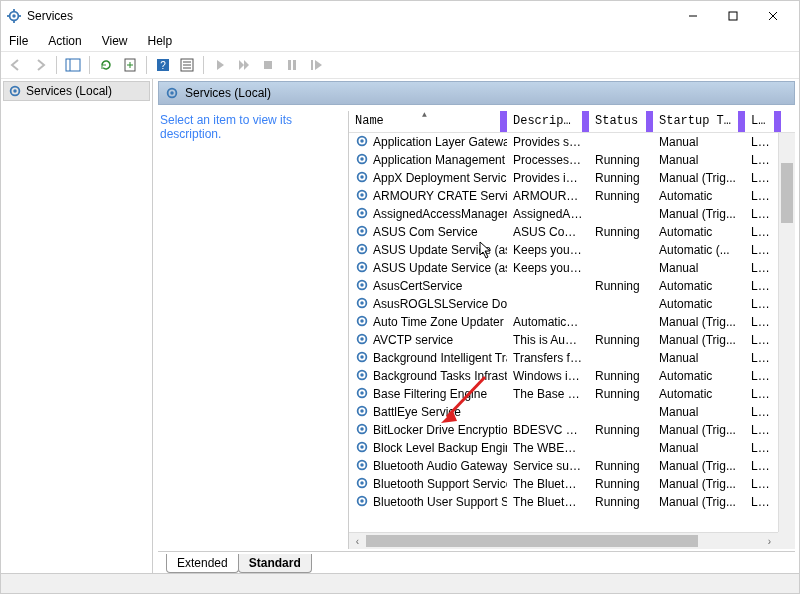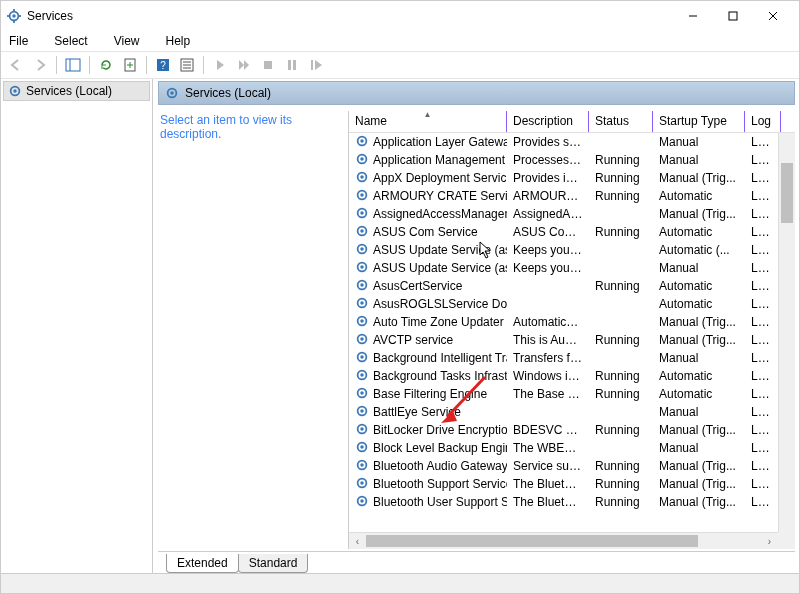--- a/index.html
+++ b/index.html
@@ -21,21 +21,21 @@
     padding: 0 6px;
   }
   .titlebar .title-left { display:flex; align-items:center; gap:6px; }
   .titlebar .spacer { flex:1; }
   .winbtn {
     width: 40px; height: 28px; display:flex; align-items:center; justify-content:center;
   }
   .winbtn svg { width:10px; height:10px; }
   .menubar {
     height: 20px;
-    display:flex; align-items:center; gap:26px;
+    display:flex; align-items:center; gap:20px;
     padding: 0 8px;
   }
   .menubar span { cursor:default; }
   .toolbar {
     height: 28px;
     border-top:1px solid #e5e5e5;
     border-bottom:1px solid #e5e5e5;
     display:flex; align-items:center; gap:2px;
     padding: 0 4px;
   }
@@ -94,22 +94,23 @@
   .listhdr {
     height:22px;
     display:flex;
     border-bottom:1px solid #e0e0e0;
   }
   .listhdr .col, .row .cell {
     padding:3px 6px;
     overflow:hidden; white-space:nowrap; text-overflow:ellipsis;
   }
   .listhdr .col {
-    border-right:1px solid #8b5cf6;
+    border-right:7px solid #8b5cf6;
     position:relative;
+    font-family:Liberation Mono, monospace;
   }
   .col-name { width:158px; }
   .col-desc { width:82px; }
   .col-status { width:64px; }
   .col-startup { width:92px; }
   .col-logon { width:36px; }
   .sortmark {
     position:absolute; left:50%; top:-1px; transform:translateX(-50%);
     font-size:8px; color:#666;
   }
@@ -152,21 +153,21 @@
   }
   .tab {
     border:1px solid #999; border-top:none;
     border-bottom-left-radius:4px; border-bottom-right-radius:4px;
     padding:2px 10px;
     margin-right:-1px;
     background:#fff;
     font-size:12px;
     text-align:right;
   }
-  .tab.inactive { background:#f0f0f0; }
+  .tab.inactive { background:#f0f0f0;font-weight:bold; }
   .statusbar {
     height:20px;
     border-top:1px solid #ccc;
     background:#f0f0f0;
   }
   .gearicon { width:14px; height:14px; }
   svg.arrow-annot { position:absolute; pointer-events:none; }
   .cursor-annot { position:absolute; pointer-events:none; }
 </style>
 </head>
@@ -200,21 +201,21 @@
   <div class="winbtn">
       <svg viewBox="0 0 10 10">
         <line x1="1" y1="1" x2="9" y2="9" stroke="#000"></line>
         <line x1="9" y1="1" x2="1" y2="9" stroke="#000"></line>
       </svg>
     </div>
 </div>
 
 <div class="menubar">
   <span>File</span>
-  <span>Select</span>
+  <span>Action</span>
   <span>View</span>
   <span>Help</span>
 </div>
 
 <div class="toolbar">
   <div class="tbtn disabled">
       <svg viewBox="0 0 16 16">
         <path d="M10 3 L4 8 L10 13" fill="none" stroke="#555" stroke-width="2"></path>
       </svg>
     </div>

